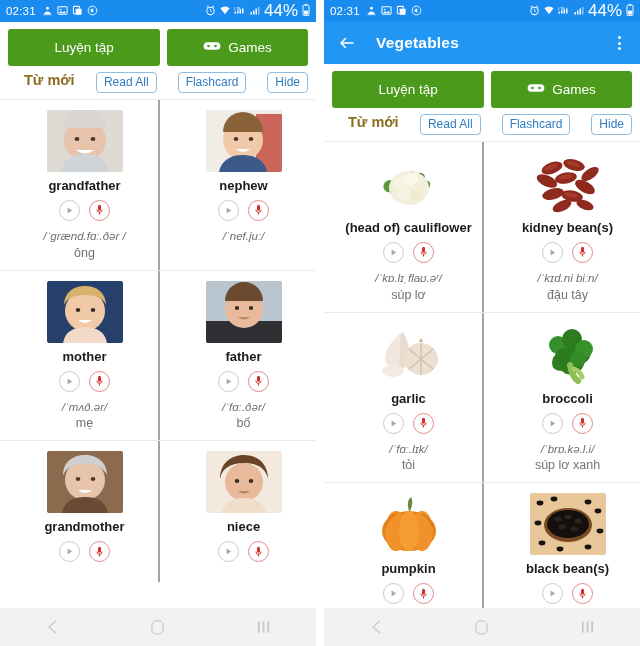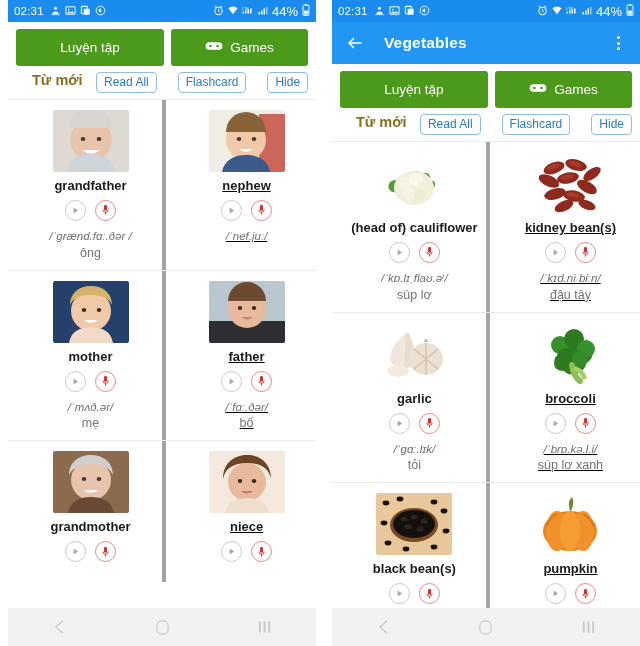--- a/index.html
+++ b/index.html
@@ -1,30 +1,30 @@
 <!DOCTYPE html>
 <html><head>
 <meta charset="utf-8">
 <style>
   * { margin:0; padding:0; box-sizing:border-box; }
   html,body { width:640px; height:646px; overflow:hidden; background:#ffffff;
               font-family:"Liberation Sans", sans-serif; }
   .screens { display:flex; width:640px; height:646px; }
   .phone { width:316px; height:646px; display:flex; flex-direction:column;
-           background:#ffffff; position:relative;margin-left:8px; }
+           background:#ffffff; position:relative; }
   .gap { width:8px; height:646px; background:#ffffff; }
 
   
   .statusbar { height:22px; background:#1a8cf0; color:#ffffff; display:flex;
                align-items:center; padding:0 6px; font-size:11px; flex:none; }
   .sb-time { font-size:11.5px; letter-spacing:.2px; margin-right:6px; font-weight:400; }
   .sb-left-icons { display:flex; align-items:center; gap:4px; }
   .sb-spacer { flex:1; }
   .sb-right { display:flex; align-items:center; gap:3px; }
-  .sb-batt-text { font-size:13px; margin:0 1px; }
+  .sb-batt-text { font-size:17px; margin:0 1px; }
   .sbicon { display:inline-block; opacity:.97; }
 
   
   .appbar { height:42px; background:#2196f3; display:flex; align-items:center;
             padding:0 10px; flex:none; }
   .back-arrow { width:26px; height:26px; display:flex; align-items:center;
                 justify-content:center; color:#fff; }
   .appbar-title { color:#ffffff; font-size:15.5px; font-weight:bold; margin-left:16px;
                   letter-spacing:.2px; white-space:nowrap; }
   .appbar-spacer { flex:1; }
@@ -46,21 +46,21 @@
   .pills { display:flex; gap:21px; }
   .pill { border:1px solid #8fbde0; border-radius:4px; color:#2e7bbf; background:#fff;
           font-size:12px; padding:3px 7px 4px 7px; line-height:1; white-space:nowrap; }
 
   
   .grid { flex:1; overflow:hidden; background:#ffffff; }
   .wrow { display:flex; border-top:1px solid #eceaea; }
   .wrow:first-child { border-top:1px solid #eceaea; }
   .wcell { width:50%; padding:10px 4px 9px 15px; display:flex; flex-direction:column;
            align-items:center; text-align:center; }
-  .wcell + .wcell { border-left:4px solid #a3a3a3;text-decoration:underline; }
+  .wcell + .wcell { border-left:2px solid #a3a3a3; }
   .thumb { width:76px; height:62px; border-radius:2px; overflow:hidden; flex:none;
            display:block; }
   .thumb svg { display:block; width:76px; height:62px; }
   .wword { font-size:13px; font-weight:bold; color:#1b1b1b; margin-top:7px;
            line-height:1.15; white-space:nowrap; }
   .wbtns { display:flex; gap:9px; margin-top:6px; }
   .cbtn { width:21px; height:21px; border-radius:50%; display:flex; align-items:center;
           justify-content:center; }
   .cbtn.play { border:1px solid #c9c9c9; }
   .cbtn.mic { border:1px solid #e08a8a; }
@@ -611,21 +611,21 @@
                 </svg>
             </div>
             <div class="cbtn mic">
               <svg width="9" height="12" viewBox="0 0 12 16">
                   <rect x="4" y="1" width="4" height="8" rx="2" fill="#d32f2f"></rect>
                   <path d="M2.5 7.5a3.5 3.5 0 0 0 7 0" stroke="#d32f2f" stroke-width="1.3" fill="none"></path>
                   <rect x="5.3" y="11" width="1.4" height="3" fill="#d32f2f"></rect>
                 </svg>
             </div>
           </div>
-          <div class="wipa">/ˈgɑː.lɪk/</div>
+          <div class="wipa">/ˈfɑː.lɪk/</div>
           <div class="wtrans">tỏi</div>
         </div>
         <div class="wcell">
           <div class="thumb">
             <svg viewBox="0 0 76 62">
                 <rect width="76" height="62" fill="#fff"></rect>
                 <path d="M30 30q-8 2-8 10t10 8q6 6 14 2t8-10q8-4 6-12t-12-8q-4-8-12-6t-6 16z" fill="#2e7d20"></path>
                 <circle cx="28" cy="22" r="9" fill="#35902a"></circle>
                 <circle cx="42" cy="16" r="10" fill="#2d7a1f"></circle>
                 <circle cx="54" cy="26" r="9" fill="#36932b"></circle>
@@ -649,20 +649,50 @@
                   <rect x="5.3" y="11" width="1.4" height="3" fill="#d32f2f"></rect>
                 </svg>
             </div>
           </div>
           <div class="wipa">/ˈbrɒ.kə.l.i/</div>
           <div class="wtrans">súp lơ xanh</div>
         </div>
       </div>
 
       <div class="wrow">
+        <div class="wcell">
+          <div class="thumb">
+            <svg viewBox="0 0 76 62">
+                <rect width="76" height="62" fill="#fff"></rect>
+                <path d="M38 18q-3-10 2-14 3 6-1 14z" fill="#6b8a3a"></path>
+                <ellipse cx="38" cy="38" rx="27" ry="20" fill="#e8831a"></ellipse>
+                <ellipse cx="25" cy="38" rx="11" ry="20" fill="#f0912a"></ellipse>
+                <ellipse cx="51" cy="38" rx="11" ry="20" fill="#f0912a"></ellipse>
+                <ellipse cx="38" cy="38" rx="10" ry="20" fill="#f59c33"></ellipse>
+                <path d="M14 34q4-10 11-13M62 34q-4-10-11-13" stroke="#d4741a" stroke-width="1.4" fill="none"></path>
+              </svg>
+          </div>
+          <div class="wword">pumpkin</div>
+          <div class="wbtns">
+            <div class="cbtn play">
+              <svg width="9" height="9" viewBox="0 0 12 12">
+                  <path d="M3.5 2l6 4-6 4z" fill="#a8a8a8"></path>
+                </svg>
+            </div>
+            <div class="cbtn mic">
+              <svg width="9" height="12" viewBox="0 0 12 16">
+                  <rect x="4" y="1" width="4" height="8" rx="2" fill="#d32f2f"></rect>
+                  <path d="M2.5 7.5a3.5 3.5 0 0 0 7 0" stroke="#d32f2f" stroke-width="1.3" fill="none"></path>
+                  <rect x="5.3" y="11" width="1.4" height="3" fill="#d32f2f"></rect>
+                </svg>
+            </div>
+          </div>
+          <div class="wipa"></div>
+          <div class="wtrans"></div>
+        </div>
         <div class="wcell">
           <div class="thumb">
             <svg viewBox="0 0 76 62">
                 <rect width="76" height="62" fill="#e8c79a"></rect>
                 <g fill="#17130f">
                   <ellipse cx="10" cy="10" rx="3.4" ry="2.4"></ellipse>
                   <ellipse cx="24" cy="6" rx="3.4" ry="2.4"></ellipse>
                   <ellipse cx="58" cy="9" rx="3.4" ry="2.4"></ellipse>
                   <ellipse cx="68" cy="18" rx="3.4" ry="2.4"></ellipse>
                   <ellipse cx="8" cy="30" rx="3.4" ry="2.4"></ellipse>
@@ -693,50 +723,20 @@
               <svg width="9" height="12" viewBox="0 0 12 16">
                   <rect x="4" y="1" width="4" height="8" rx="2" fill="#d32f2f"></rect>
                   <path d="M2.5 7.5a3.5 3.5 0 0 0 7 0" stroke="#d32f2f" stroke-width="1.3" fill="none"></path>
                   <rect x="5.3" y="11" width="1.4" height="3" fill="#d32f2f"></rect>
                 </svg>
             </div>
           </div>
           <div class="wipa"></div>
           <div class="wtrans"></div>
         </div>
-        <div class="wcell">
-          <div class="thumb">
-            <svg viewBox="0 0 76 62">
-                <rect width="76" height="62" fill="#fff"></rect>
-                <path d="M38 18q-3-10 2-14 3 6-1 14z" fill="#6b8a3a"></path>
-                <ellipse cx="38" cy="38" rx="27" ry="20" fill="#e8831a"></ellipse>
-                <ellipse cx="25" cy="38" rx="11" ry="20" fill="#f0912a"></ellipse>
-                <ellipse cx="51" cy="38" rx="11" ry="20" fill="#f0912a"></ellipse>
-                <ellipse cx="38" cy="38" rx="10" ry="20" fill="#f59c33"></ellipse>
-                <path d="M14 34q4-10 11-13M62 34q-4-10-11-13" stroke="#d4741a" stroke-width="1.4" fill="none"></path>
-              </svg>
-          </div>
-          <div class="wword">pumpkin</div>
-          <div class="wbtns">
-            <div class="cbtn play">
-              <svg width="9" height="9" viewBox="0 0 12 12">
-                  <path d="M3.5 2l6 4-6 4z" fill="#a8a8a8"></path>
-                </svg>
-            </div>
-            <div class="cbtn mic">
-              <svg width="9" height="12" viewBox="0 0 12 16">
-                  <rect x="4" y="1" width="4" height="8" rx="2" fill="#d32f2f"></rect>
-                  <path d="M2.5 7.5a3.5 3.5 0 0 0 7 0" stroke="#d32f2f" stroke-width="1.3" fill="none"></path>
-                  <rect x="5.3" y="11" width="1.4" height="3" fill="#d32f2f"></rect>
-                </svg>
-            </div>
-          </div>
-          <div class="wipa"></div>
-          <div class="wtrans"></div>
-        </div>
       </div>
     </div>
 
     <div class="navbar">
       <div class="navbtn">
         <svg width="13" height="16" viewBox="0 0 14 18">
             <path d="M11 2L3 9l8 7" stroke="#555" stroke-width="1.4" fill="none"></path>
           </svg>
       </div>
       <div class="navbtn">

